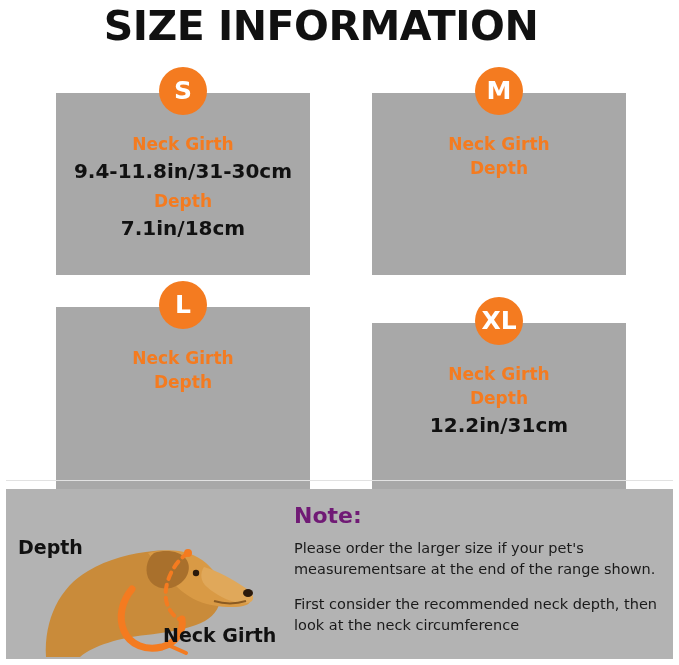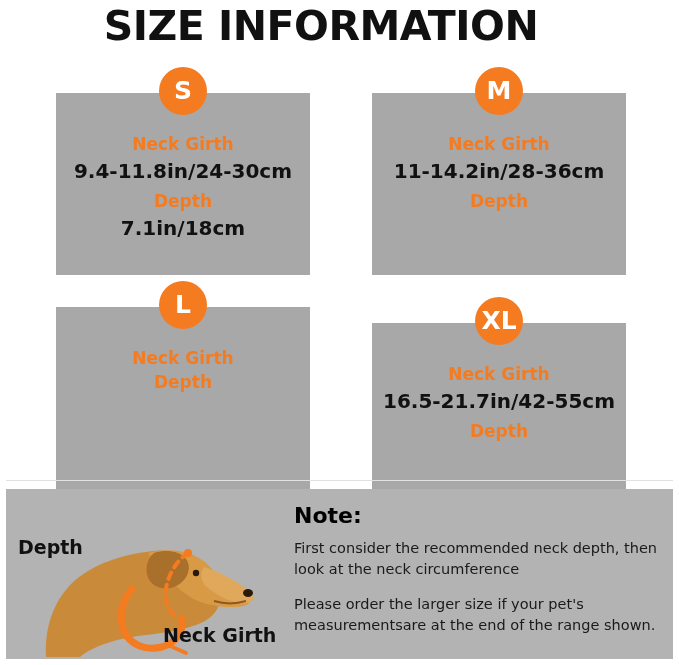--- a/index.html
+++ b/index.html
@@ -119,21 +119,21 @@
     left: 30px;
     top: 20px;
   }
   .footer-right {
     position: absolute;
     left: 288px;
     top: 14px;
     width: 372px;
   }
   .note-title {
-    color: #000000;
+    color: #701a75;
     font-weight: bold;
     font-size: 22px;
     margin-bottom: 10px;
   }
   .note-text {
     color: #1a1a1a;
     font-size: 14.5px;
     line-height: 1.45;
     margin-bottom: 14px;
   }
@@ -152,49 +152,48 @@
 <div class="page">
 
   <div class="title">SIZE INFORMATION</div>
 
   <div class="grid">
 
     <div class="card card-s">
       <div class="badge">S</div>
       <div class="card-inner">
         <div class="label">Neck Girth</div>
-        <div class="value">9.4-11.8in/24-30cm</div>
+        <div class="value">9.4-11.8in/31-30cm</div>
         <div class="label">Depth</div>
         <div class="value tight">7.1in/18cm</div>
       </div>
     </div>
 
     <div class="card card-m">
       <div class="badge">M</div>
       <div class="card-inner">
         <div class="label">Neck Girth</div>
-        <div class="value">11-14.2in/28-36cm</div>
         <div class="label">Depth</div>
       </div>
     </div>
 
     <div class="card card-l">
       <div class="badge">L</div>
       <div class="card-inner">
         <div class="label">Neck Girth</div>
         <div class="label">Depth</div>
       </div>
     </div>
 
     <div class="card card-xl">
       <div class="badge">XL</div>
       <div class="card-inner">
         <div class="label">Neck Girth</div>
-        <div class="value">16.5-21.7in/42-55cm</div>
-        <div class="label">Depth</div>
+        <div class="label">Depth</div>
+        <div class="value tight">12.2in/31cm</div>
       </div>
     </div>
 
   </div>
 
   <div class="divider"></div>
 
   <div class="footer">
 
     <div class="footer-left">
@@ -221,19 +220,19 @@
         <path d="M132 136 L150 144" stroke="#f47b20" stroke-width="4" fill="none" stroke-linecap="round"></path>
 
         <circle cx="152" cy="44" r="4" fill="#f47b20"></circle>
       </svg>
       <div class="depth-label">Depth</div>
       <div class="neck-label">Neck Girth</div>
     </div>
 
     <div class="footer-right">
       <div class="note-title">Note:</div>
+      <div class="note-text">Please order the larger size if your pet's measurementsare at the end of the range shown.</div>
       <div class="note-text">First consider the recommended neck depth, then look at the neck circumference</div>
-      <div class="note-text">Please order the larger size if your pet's measurementsare at the end of the range shown.</div>
     </div>
 
   </div>
 
 </div>
 
 </body></html>

